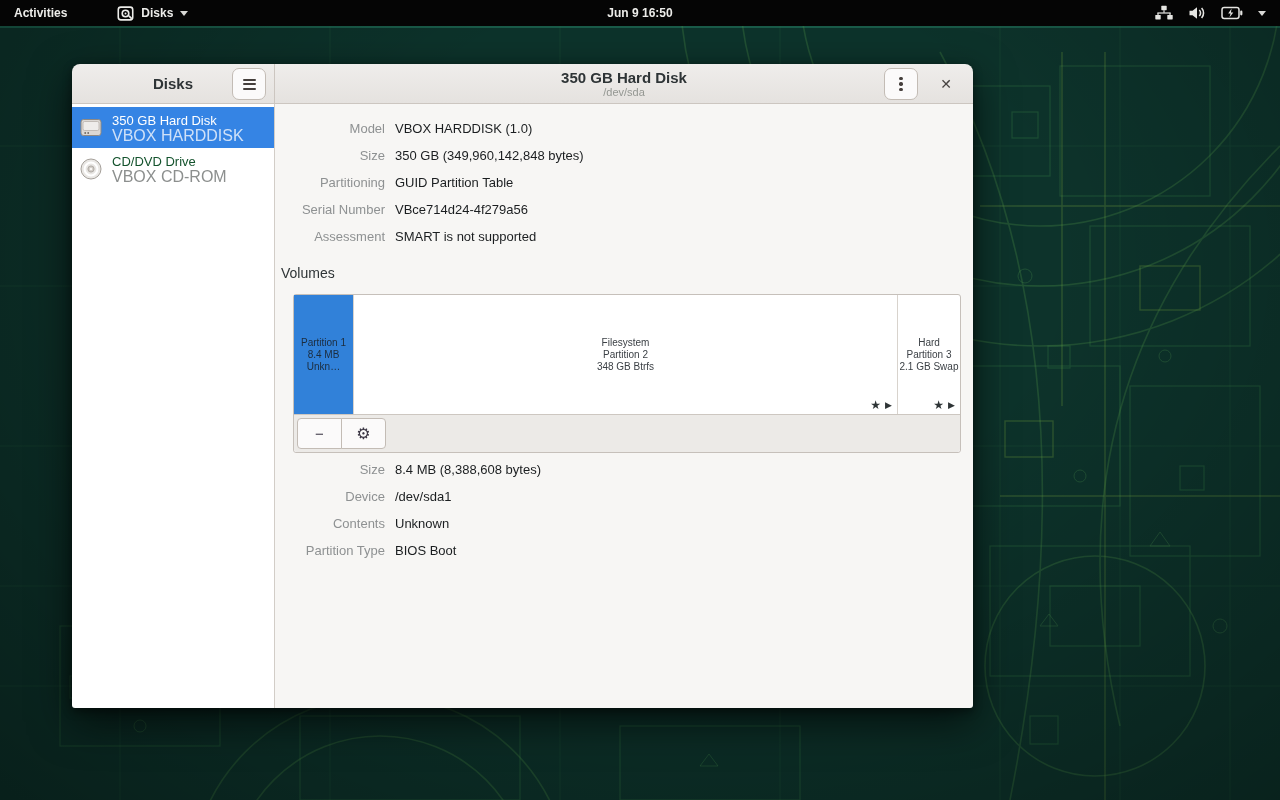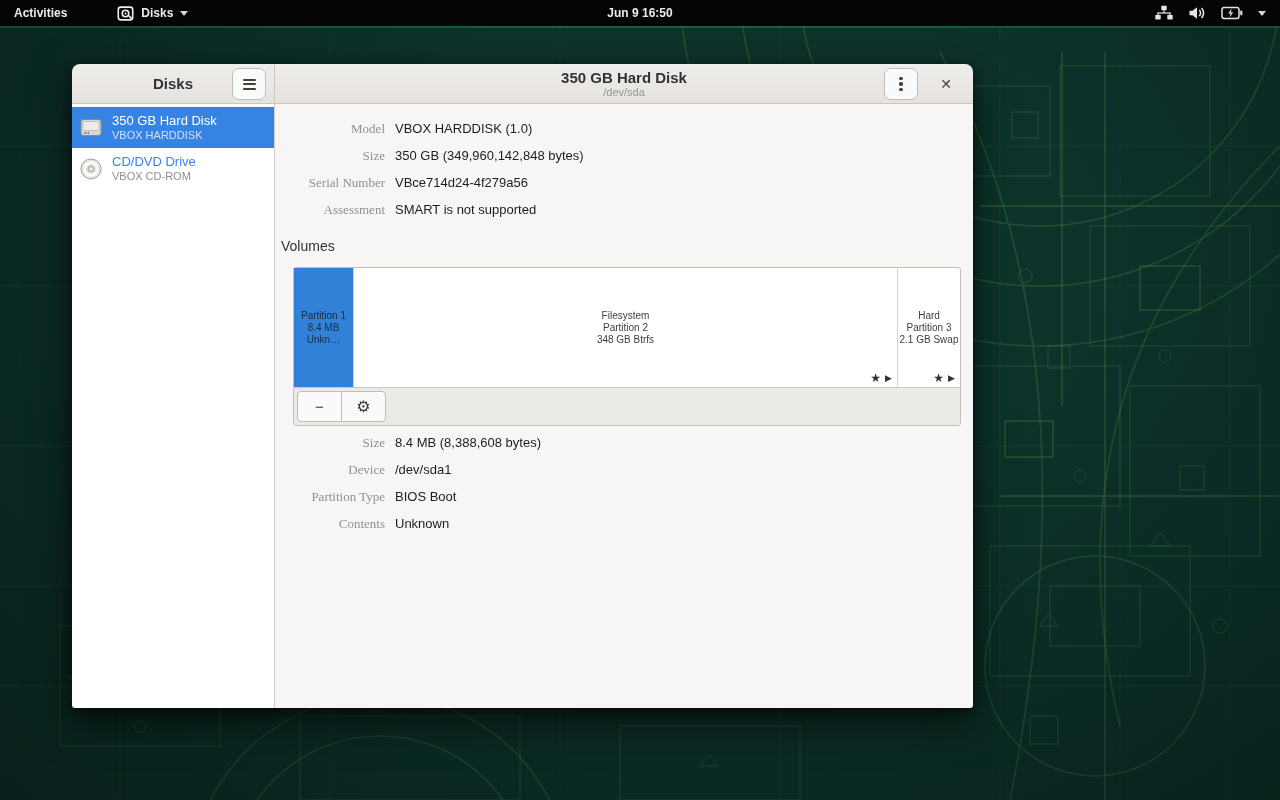--- a/index.html
+++ b/index.html
@@ -51,30 +51,30 @@
                display: flex; align-items: center; justify-content: center;
                font-size: 14px; color: #474341; cursor: pointer; }
 
   .window-body { display: flex; height: 604px; }
 
   
   .sidebar { width: 203px; background: #ffffff; border-right: 1px solid #d2cdc7;
              padding-top: 3px; border-radius: 0 0 0 3px; }
   .sb-item { height: 41px; display: flex; align-items: center; gap: 8px; padding: 0 6px; cursor: pointer; }
   .sb-item .txt { display: flex; flex-direction: column; justify-content: center; min-width: 0; }
-  .sb-item .t1 { font-size: 13px; color: #3b82f6; line-height: 16px; white-space: nowrap; }
-  .sb-item .t2 { font-size: 11px; color: #8c8f8e; line-height: 13px; white-space: nowrap; }
+  .sb-item .t1 { font-size: 13px; color: #14532d; line-height: 16px; white-space: nowrap; }
+  .sb-item .t2 { font-size: 16px; color: #8c8f8e; line-height: 13px; white-space: nowrap; }
   .sb-item.selected { background: #3584e4; }
   .sb-item.selected .t1 { color: #ffffff; }
   .sb-item.selected .t2 { color: #cfe1f8; }
 
   
   .main { flex: 1; background: #f7f6f4; border-radius: 0 0 3px 0; padding-top: 11px; overflow: hidden; }
   .frow { display: flex; line-height: 27px; font-size: 13px; }
-  .flabel { width: 110px; flex: none; text-align: right; color: #8e9192; font-family: Liberation Serif, serif; }
+  .flabel { width: 110px; flex: none; text-align: right; color: #8e9192; }
   .fvalue { margin-left: 10px; color: #1b1e20; }
 
   .vol-heading { margin: 13px 0 0 6px; font-size: 14px; font-weight: 400; color: #2e3436; line-height: 20px; }
 
   .volbox { margin: 11px 12px 0 18px; border: 1px solid #c6c0ba; border-radius: 3px; background: #ffffff; }
   .volgrid { display: flex; height: 119px; }
   .vcell { position: relative; border-right: 1px solid #d8d3cd; height: 100%;
            display: flex; flex-direction: column; align-items: center; justify-content: center;
            font-size: 10px; line-height: 12px; color: #3c4146; text-align: center; cursor: pointer; overflow: hidden; }
   .vcell:last-child { border-right: none; }
@@ -264,20 +264,24 @@
         <div class="drive-fields">
           <div class="frow">
             <span class="flabel">Model</span>
             <span class="fvalue">VBOX HARDDISK (1.0)</span>
           </div>
           <div class="frow">
             <span class="flabel">Size</span>
             <span class="fvalue">350 GB (349,960,142,848 bytes)</span>
           </div>
           <div class="frow">
+            <span class="flabel">Partitioning</span>
+            <span class="fvalue">GUID Partition Table</span>
+          </div>
+          <div class="frow">
             <span class="flabel">Serial Number</span>
             <span class="fvalue">VBce714d24-4f279a56</span>
           </div>
           <div class="frow">
             <span class="flabel">Assessment</span>
             <span class="fvalue">SMART is not supported</span>
           </div>
         </div>
 
         <div class="vol-heading">Volumes</div>
@@ -320,25 +324,25 @@
         <div class="vol-fields">
           <div class="frow">
             <span class="flabel">Size</span>
             <span class="fvalue">8.4 MB (8,388,608 bytes)</span>
           </div>
           <div class="frow">
             <span class="flabel">Device</span>
             <span class="fvalue">/dev/sda1</span>
           </div>
           <div class="frow">
+            <span class="flabel">Contents</span>
+            <span class="fvalue">Unknown</span>
+          </div>
+          <div class="frow">
             <span class="flabel">Partition Type</span>
             <span class="fvalue">BIOS Boot</span>
           </div>
-          <div class="frow">
-            <span class="flabel">Contents</span>
-            <span class="fvalue">Unknown</span>
-          </div>
         </div>
 
       </div>
     </div>
   </div>
 </div>
 
 </body></html>

